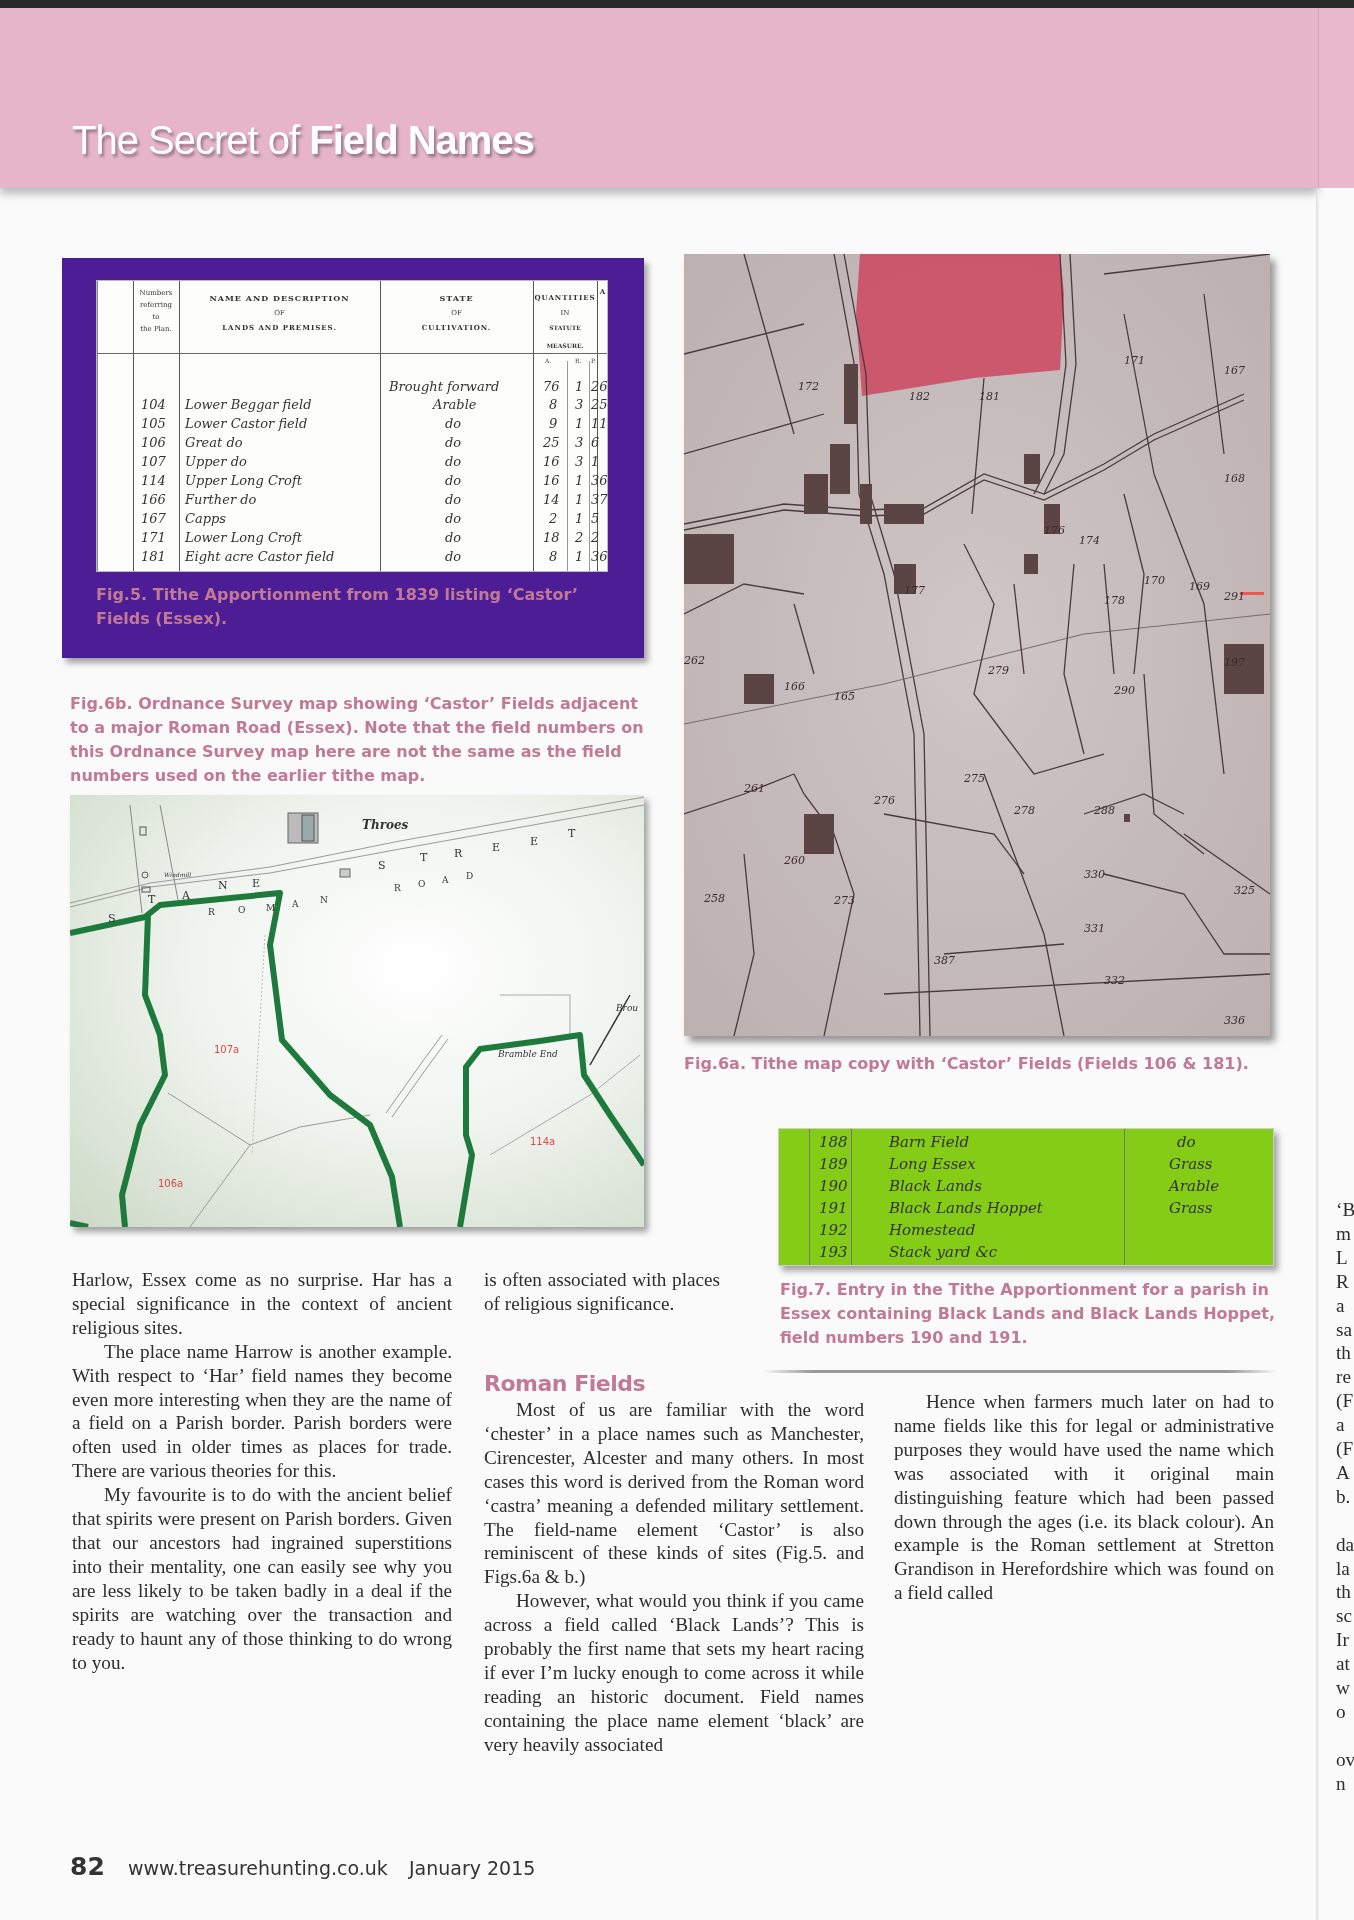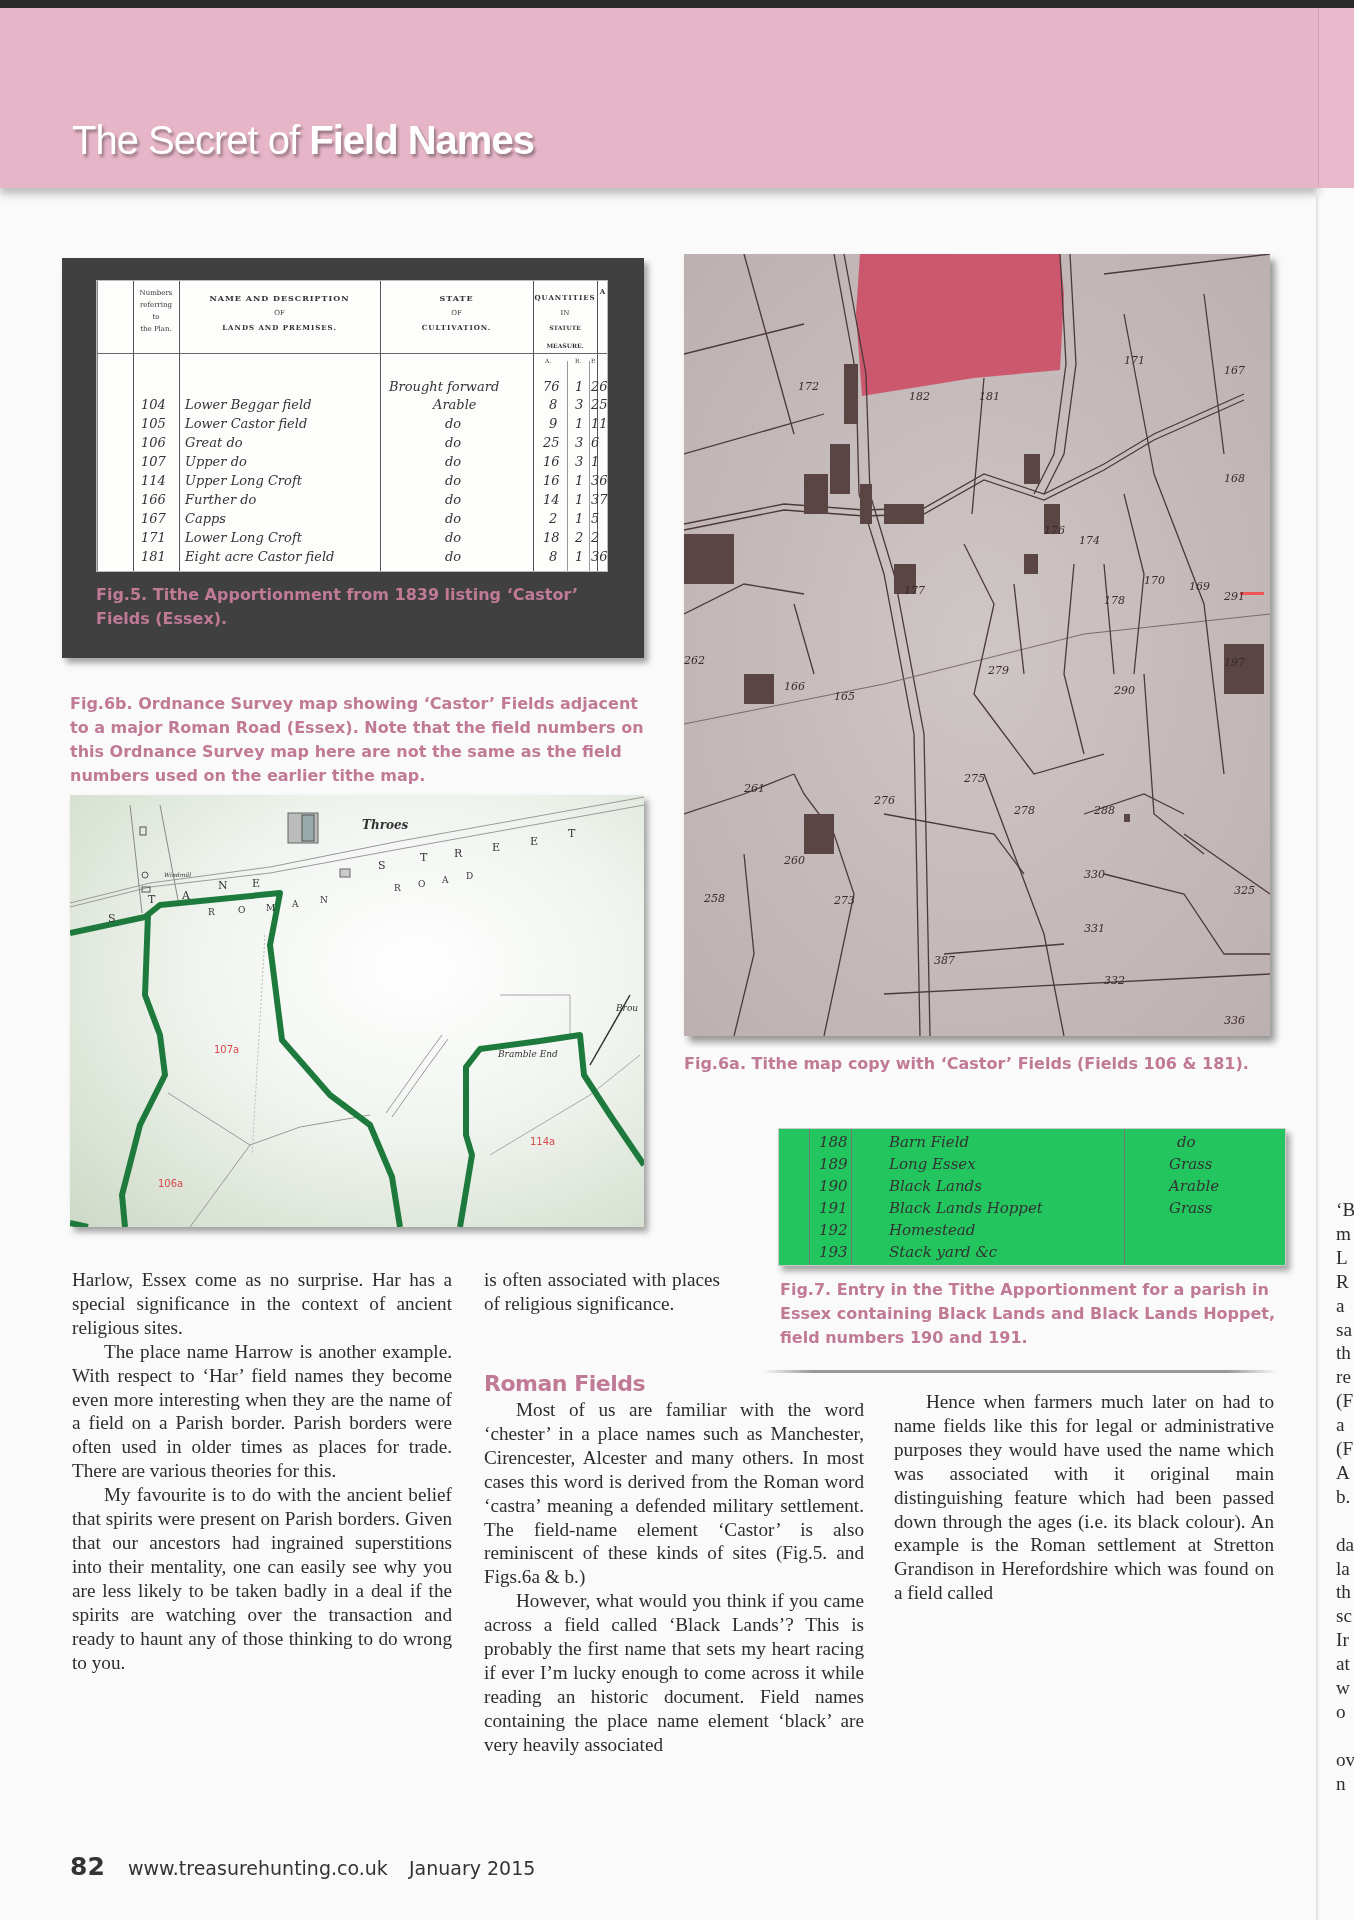--- a/index.html
+++ b/index.html
@@ -5,21 +5,21 @@
   html, body { margin:0; padding:0; }
   body { width:1354px; height:1920px; position:relative; background:#fbfafa; overflow:hidden; font-family:"DejaVu Serif", serif; color:#2b2b2b; }
   .topbar { position:absolute; left:0; top:0; width:1354px; height:8px; background:#2a2a2a; }
   .header { position:absolute; left:0; top:8px; width:1318px; height:180px; background:#e6b5c8; box-shadow:0 6px 8px rgba(0,0,0,0.25); }
   .header-right { position:absolute; left:1318px; top:8px; width:36px; height:180px; background:#e9b8ca; border-left:1px solid #d7a3b7; }
   .title { position:absolute; left:72px; top:110px; font-family:"Liberation Sans", sans-serif; font-size:40px; color:#fff; letter-spacing:-1px; text-shadow:2px 3px 3px rgba(0,0,0,0.35); white-space:nowrap; }
   .title .light { font-weight:normal; }
   .title .bold { font-weight:bold; }
   .gutter { position:absolute; left:1316px; top:190px; width:3px; height:1730px; background:linear-gradient(to right,#ddd,#f4f4f4); }
 
-  .panel { position:absolute; background:#404040; box-shadow:4px 5px 6px rgba(0,0,0,0.35); }
+  .panel { position:absolute; background:#4c1d95; box-shadow:4px 5px 6px rgba(0,0,0,0.35); }
   .caption { font-family:"DejaVu Sans", sans-serif; font-weight:bold; color:#c07a96; font-size:16px; line-height:24px; }
 
   
   #fig5 { left:62px; top:258px; width:582px; height:400px; }
   .ledger { position:absolute; left:34px; top:22px; width:510px; height:290px; background:#fdfdfc; border:1px solid #bbb; font-family:"DejaVu Serif", serif; }
   .ledger .col { position:absolute; top:0; bottom:0; border-left:1px solid #555; }
   .ledger .hdr { position:absolute; top:0; height:72px; border-bottom:1px solid #666; left:0; right:0; }
   .ledger .hcell { position:absolute; top:8px; font-size:8px; text-align:center; font-weight:bold; line-height:18px; letter-spacing:1px; color:#333; }
   .ledger .hsmall { font-size:7px; font-weight:normal; line-height:12px; letter-spacing:0; }
   .lrow { position:absolute; left:0; right:0; height:19px; font-family:"DejaVu Serif", serif; font-style:italic; font-size:13px; color:#333; }
@@ -32,21 +32,21 @@
   
   #fig6b { left:70px; top:795px; width:574px; height:432px; overflow:hidden; background:radial-gradient(ellipse at 60% 40%, #ffffff 0%, #f0f4ef 45%, #cdd9c6 100%); }
   #fig6b svg { position:absolute; left:0; top:0; }
 
   
   #fig6a { left:684px; top:254px; width:586px; height:782px; overflow:hidden; background:#c7bcbc; box-shadow:5px 6px 7px rgba(0,0,0,0.4); }
   #fig6a svg { position:absolute; left:0; top:0; }
   #cap6a { position:absolute; left:684px; top:1052px; width:600px; }
 
   
-  #fig7 { left:778px; top:1128px; width:494px; height:136px; background:#22c55e; border:1px solid #ccc;padding-left:12px; }
+  #fig7 { left:778px; top:1128px; width:494px; height:136px; background:#84cc16; border:1px solid #ccc; }
   .f7row { position:absolute; left:0; right:0; height:22px; font-family:"DejaVu Serif", serif; font-style:italic; font-size:15px; color:#333; }
   .f7row span { position:absolute; top:0; white-space:nowrap; }
   #cap7 { position:absolute; left:780px; top:1278px; width:520px; }
   .rule7 { position:absolute; left:760px; top:1370px; width:520px; height:3px; background:linear-gradient(to right,#fff,#999 10%,#999 90%,#fff); }
 
   
   .col-text { position:absolute; font-family:"Liberation Serif", "DejaVu Serif", serif; font-size:19.2px; line-height:23.9px; color:#2d2d2d; text-align:justify; }
   .col-text p { margin:0; }
   .col-text p.ind { text-indent:32px; }
   #colA { left:72px; top:1268px; width:380px; }

